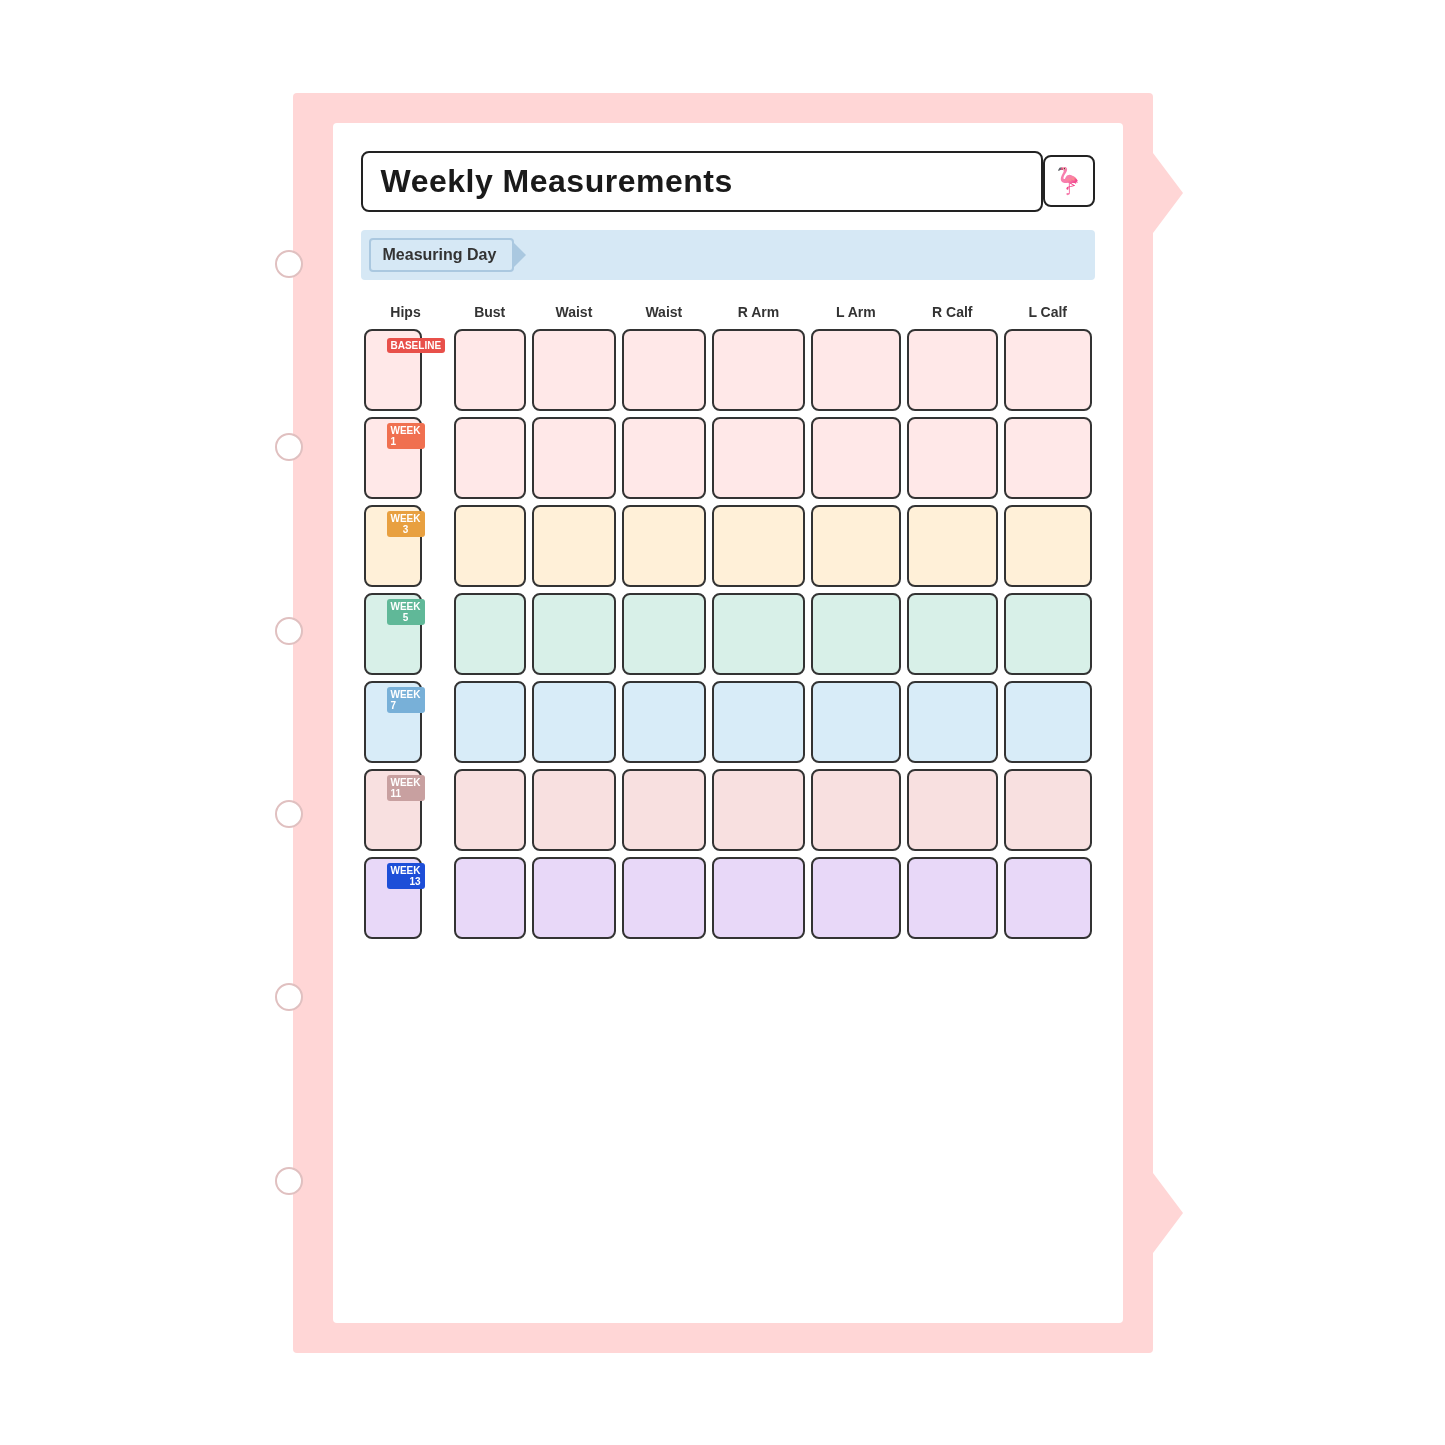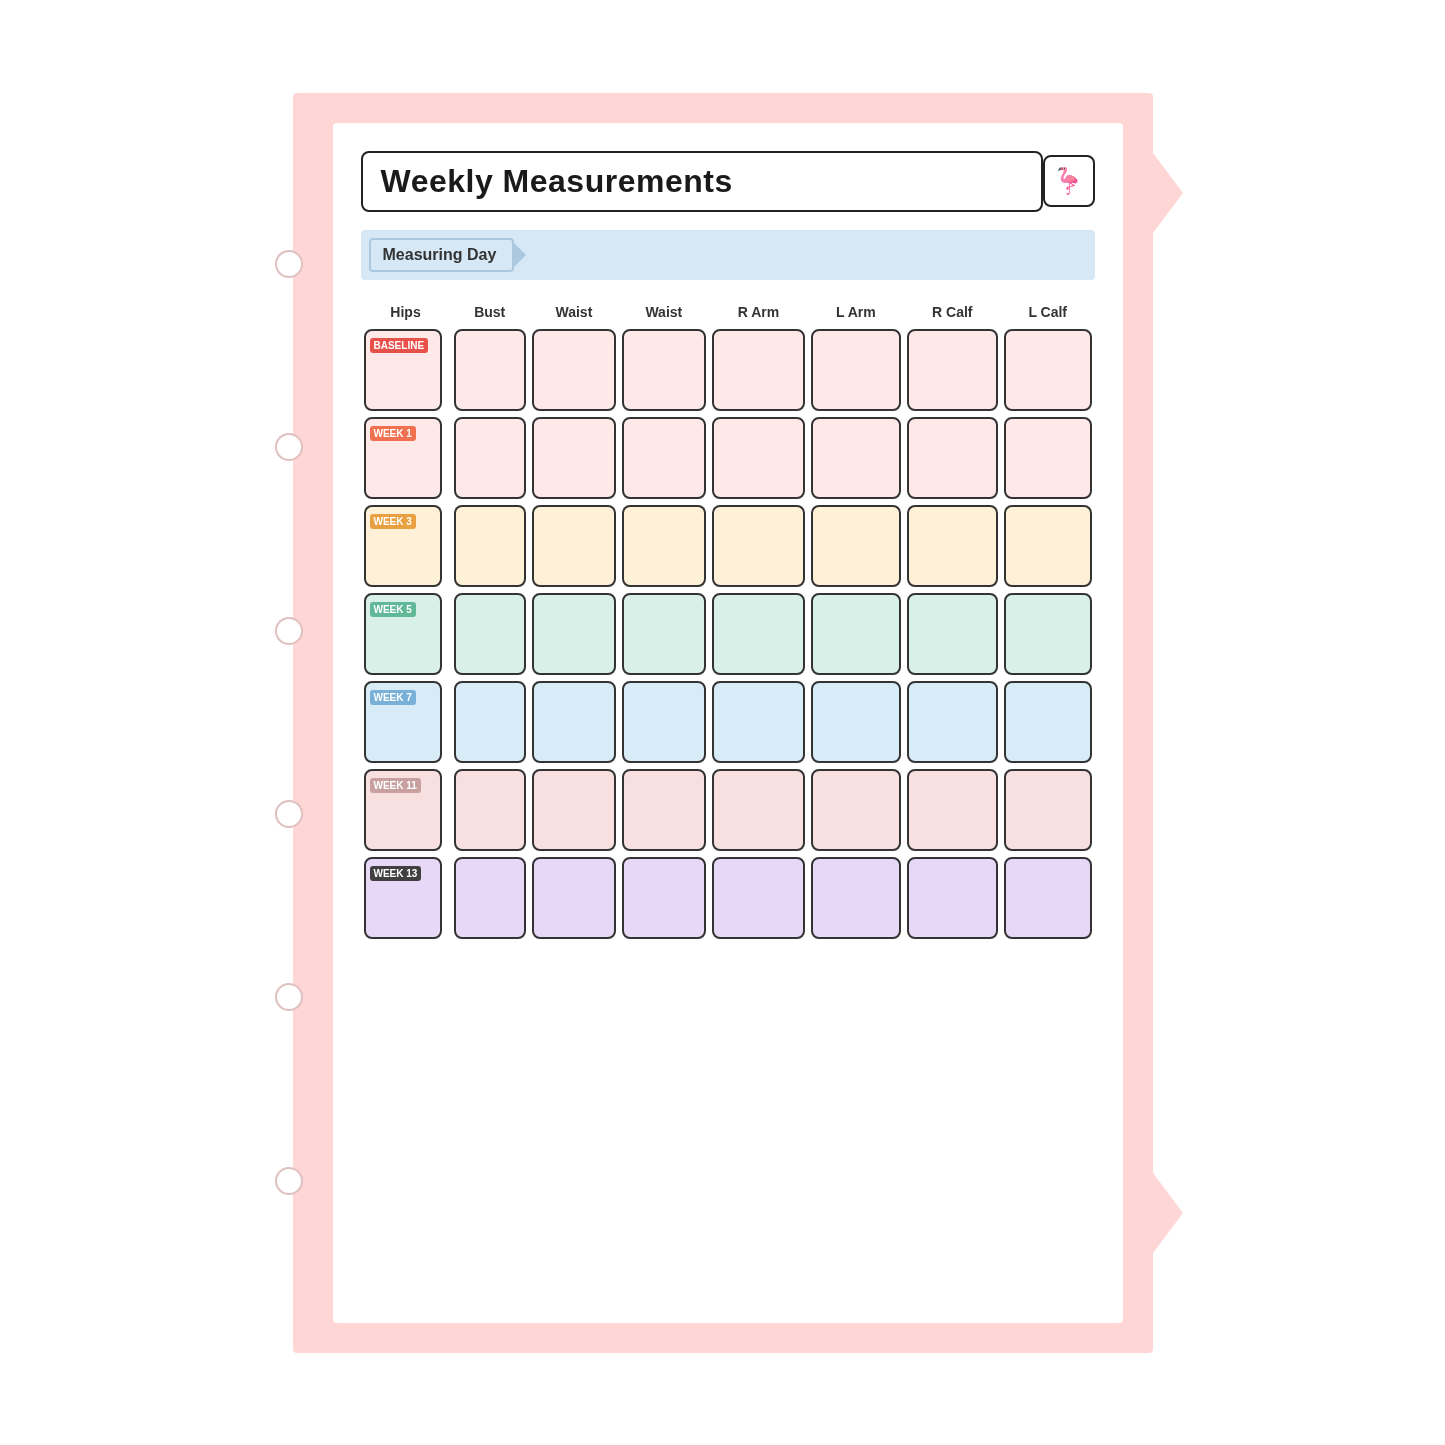--- a/index.html
+++ b/index.html
@@ -154,43 +154,43 @@
     .row-label {
       font-size: 10px;
       font-weight: 800;
       padding: 2px 4px;
       border-radius: 3px;
       display: inline-block;
       margin-bottom: 2px;
     }
     .label-baseline { background: #e8504a; color: #fff; }
     .label-week1 { background: #f07050; color: #fff; }
-    .label-week3 { background: #e8a040; color: #fff; }
+    .label-week3 { background: #e8a040; color: #fff; text-align: center; }
     .label-week5 { background: #60b898; color: #fff; text-align: center; }
     .label-week7 { background: #78b0d8; color: #fff; }
     .label-week9 { background: #8898c8; color: #fff; }
     .label-week11 { background: #c8a0a0; color: #fff; }
-    .label-week13 { background: #404040; color: #fff; }
+    .label-week13 { background: #1d4ed8; color: #fff; text-align: right; }
 
     .data-cell {
       padding: 3px;
       vertical-align: top;
     }
     .cell-box {
       border: 2px solid #333;
       border-radius: 8px;
       height: 82px;
       width: 100%;
     }
     .date-cell-box {
       border: 2px solid #333;
       border-radius: 8px;
       height: 82px;
-      width: 78px;
-      padding: 4px 4px;
+      width: 58px;
+      padding: 4px 21px;
     }
 
     
     .row-baseline .cell-box, .row-baseline .date-cell-box { background: #ffe8e8; }
     .row-week1 .cell-box, .row-week1 .date-cell-box { background: #ffe8e8; }
     .row-week3 .cell-box, .row-week3 .date-cell-box { background: #fff0d8; }
     .row-week5 .cell-box, .row-week5 .date-cell-box { background: #d8f0e8; }
     .row-week7 .cell-box, .row-week7 .date-cell-box { background: #d8ecf8; }
     .row-week9 .cell-box, .row-week9 .date-cell-box { background: #d0d8f0; }
     .row-week11 .cell-box, .row-week11 .date-cell-box { background: #f8e0e0; }

